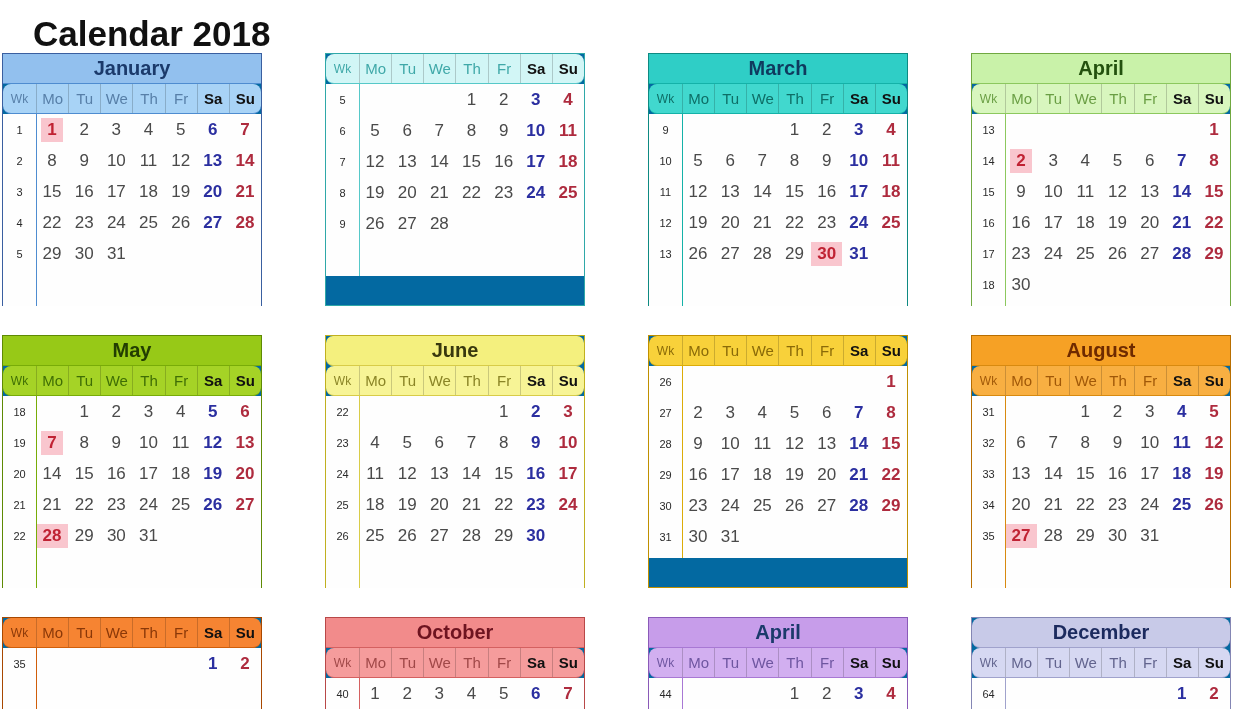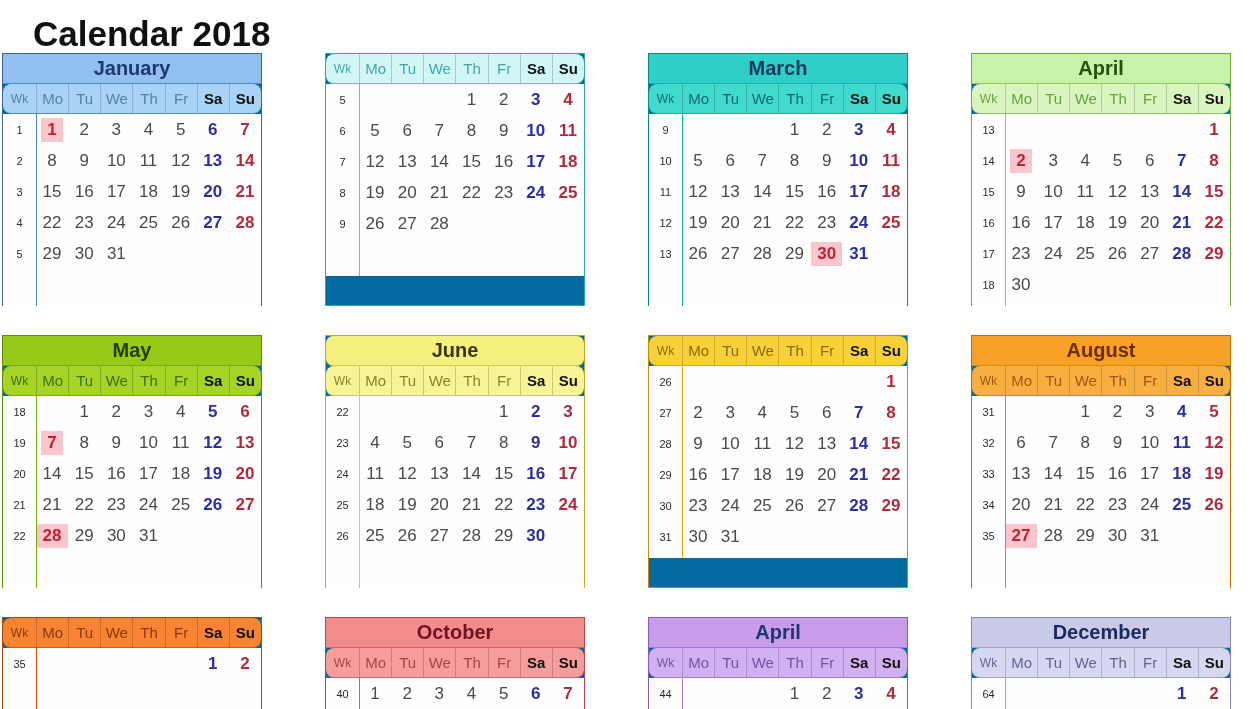--- a/index.html
+++ b/index.html
@@ -662,21 +662,21 @@
             <div class="dcell"></div>
             <div class="dcell"></div>
             <div class="dcell">1</div>
             <div class="dcell">2</div>
             <div class="dcell sa">3</div>
             <div class="dcell su">4</div>
           </div>
         </div>
       </div>
       <div class="month" style="border-color: rgb(132, 134, 180);">
-        <div class="mh" style="background: rgb(200, 202, 232); color: rgb(27, 42, 94); border-bottom-color: rgb(160, 162, 204);">December</div>
+        <div class="mh" style="background: rgb(200, 202, 232); color: rgb(27, 42, 94); border-bottom-color: rgb(160, 162, 204); border-radius: 8px;">December</div>
         <div class="wdr" style="background: rgb(214, 216, 242); border-bottom-color: rgb(160, 162, 204);">
           <div class="wdc wk" style="color: rgb(98, 100, 142);">Wk</div>
           <div class="wdc" style="color: rgb(98, 100, 142);">Mo</div>
           <div class="wdc" style="color: rgb(98, 100, 142);">Tu</div>
           <div class="wdc" style="color: rgb(98, 100, 142);">We</div>
           <div class="wdc" style="color: rgb(98, 100, 142);">Th</div>
           <div class="wdc" style="color: rgb(98, 100, 142);">Fr</div>
           <div class="wdc we">Sa</div>
           <div class="wdc we">Su</div>
         </div>

